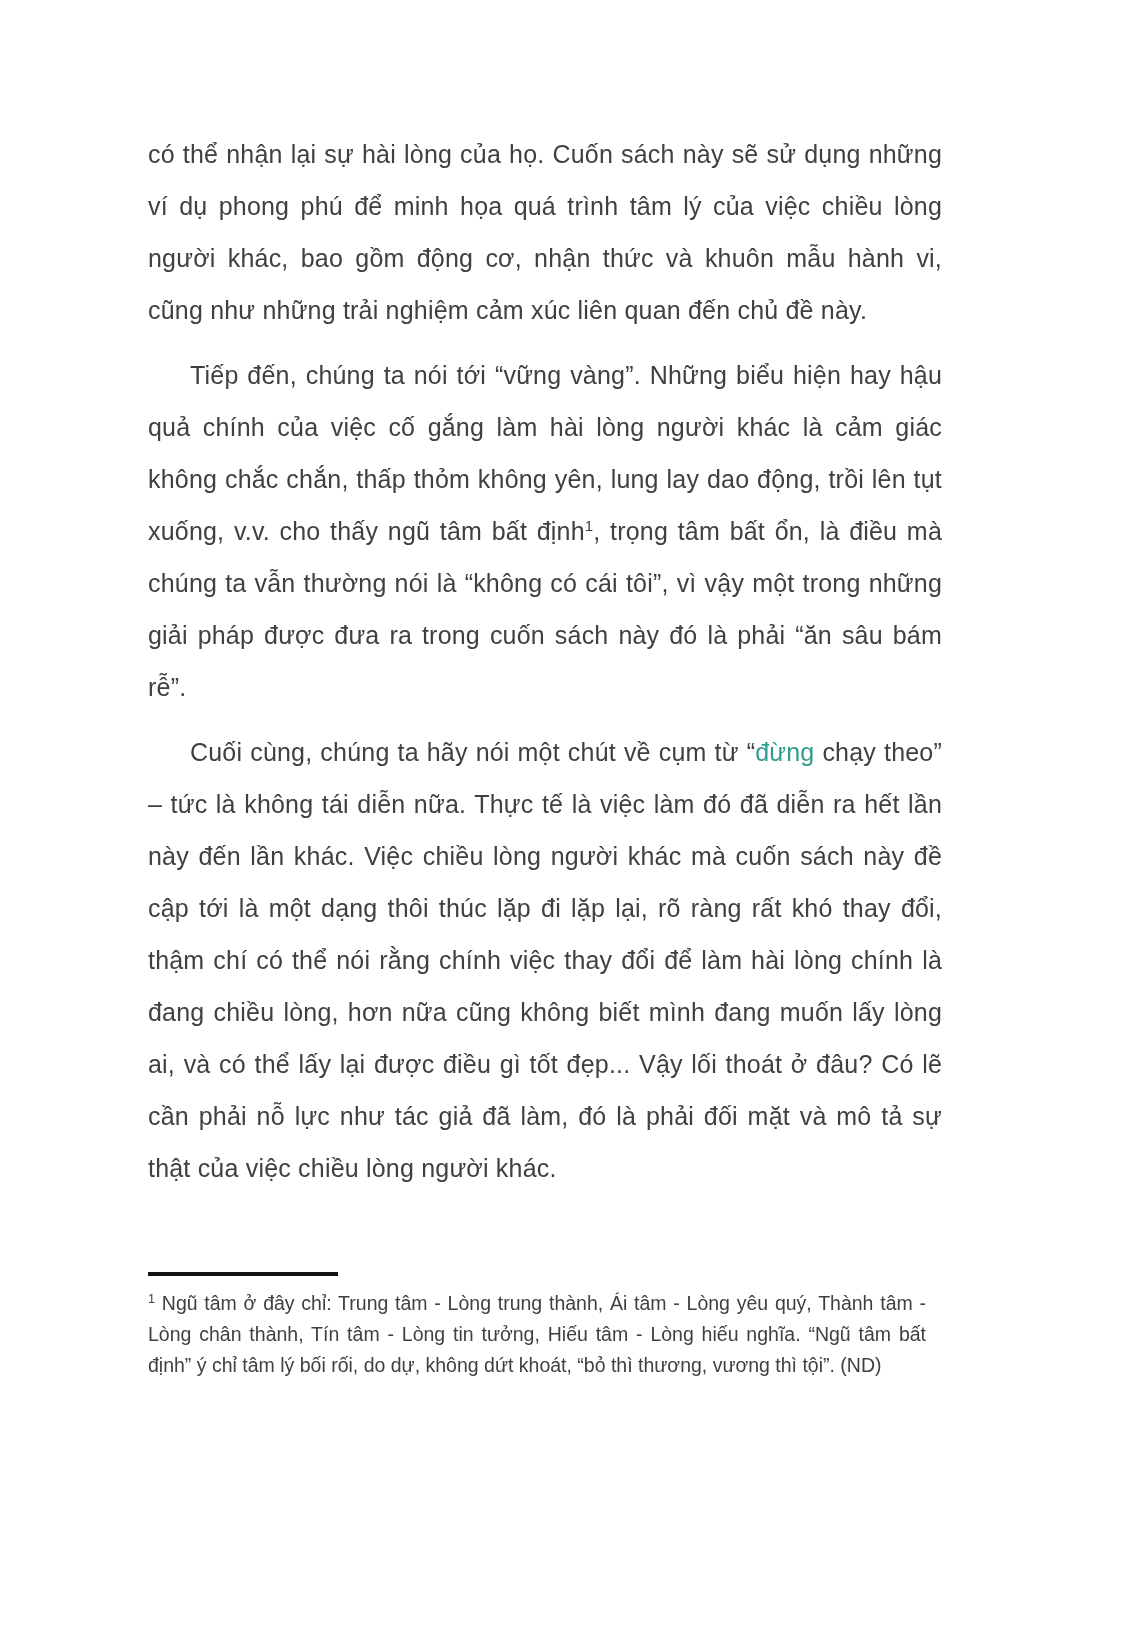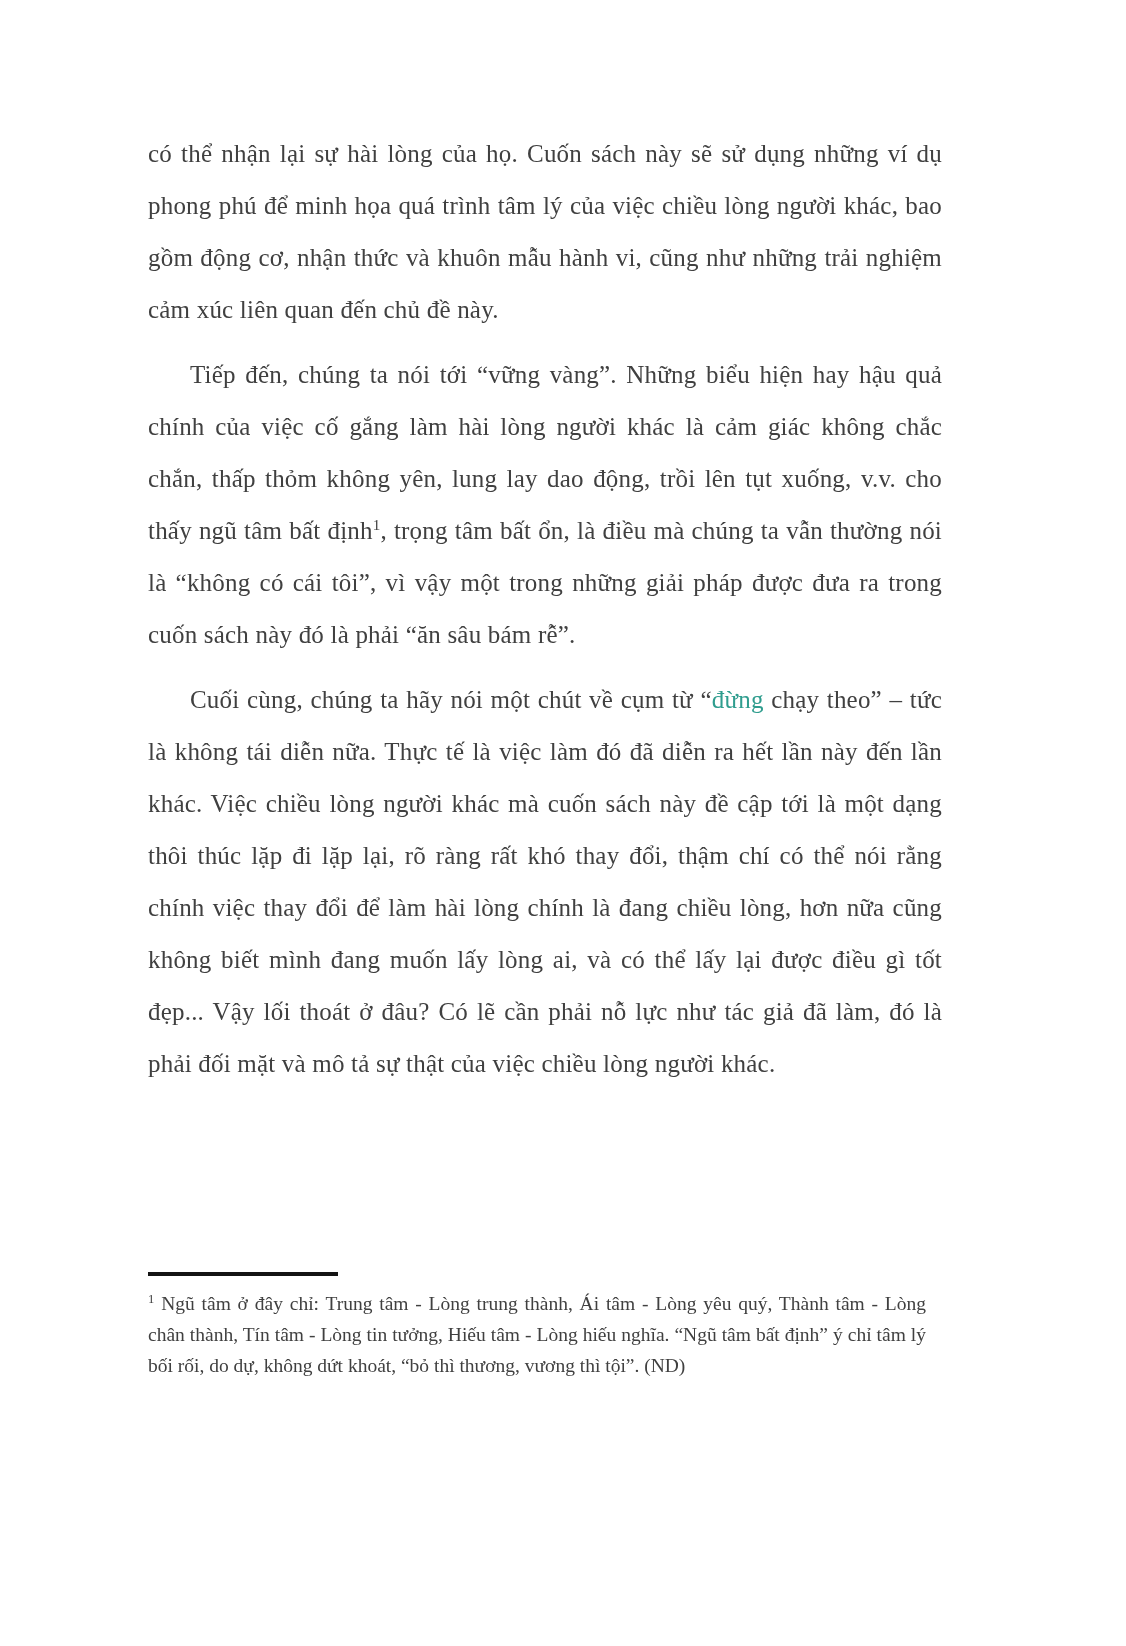--- a/index.html
+++ b/index.html
@@ -3,21 +3,21 @@
 <meta charset="utf-8">
 <style>
   * { margin: 0; padding: 0; box-sizing: border-box; }
   html, body { background: #ffffff; }
   .page {
     position: relative;
     width: 1126px;
     height: 1426px;
     background: #ffffff;
     overflow: hidden;
-    font-family: Liberation Serif, serif;
+    font-family: Liberation Sans, sans-serif;
     color: var(--text, #404040);
   }
   .body-text {
     position: absolute;
     left: 148px;
     right: 184px;
     top: 128px;
     font-size: 25px;
     line-height: 52px;
     text-align: justify;

